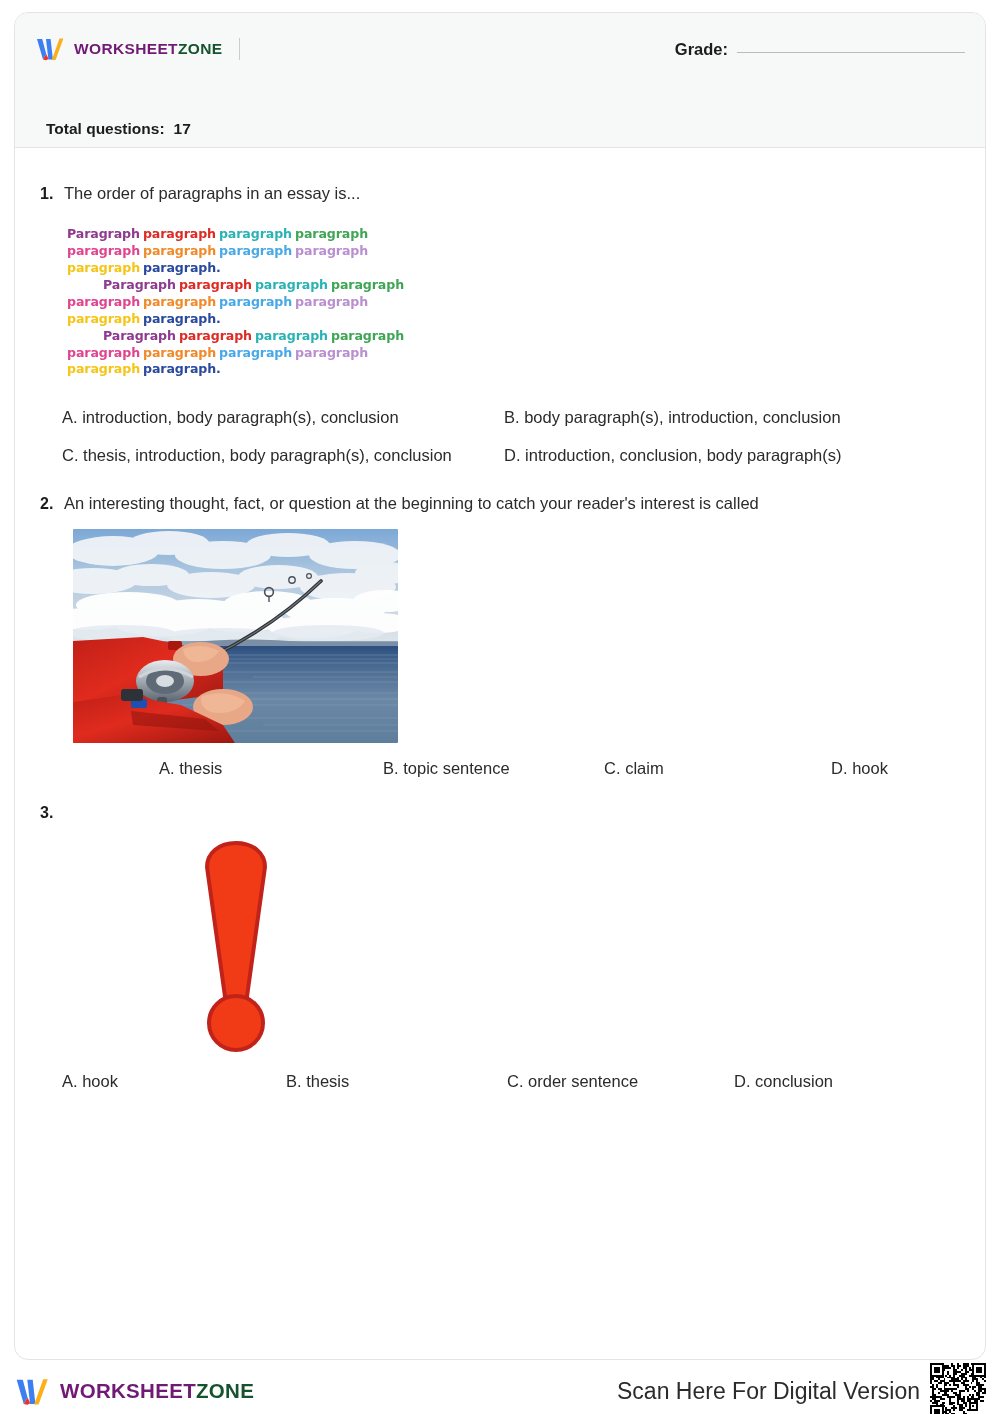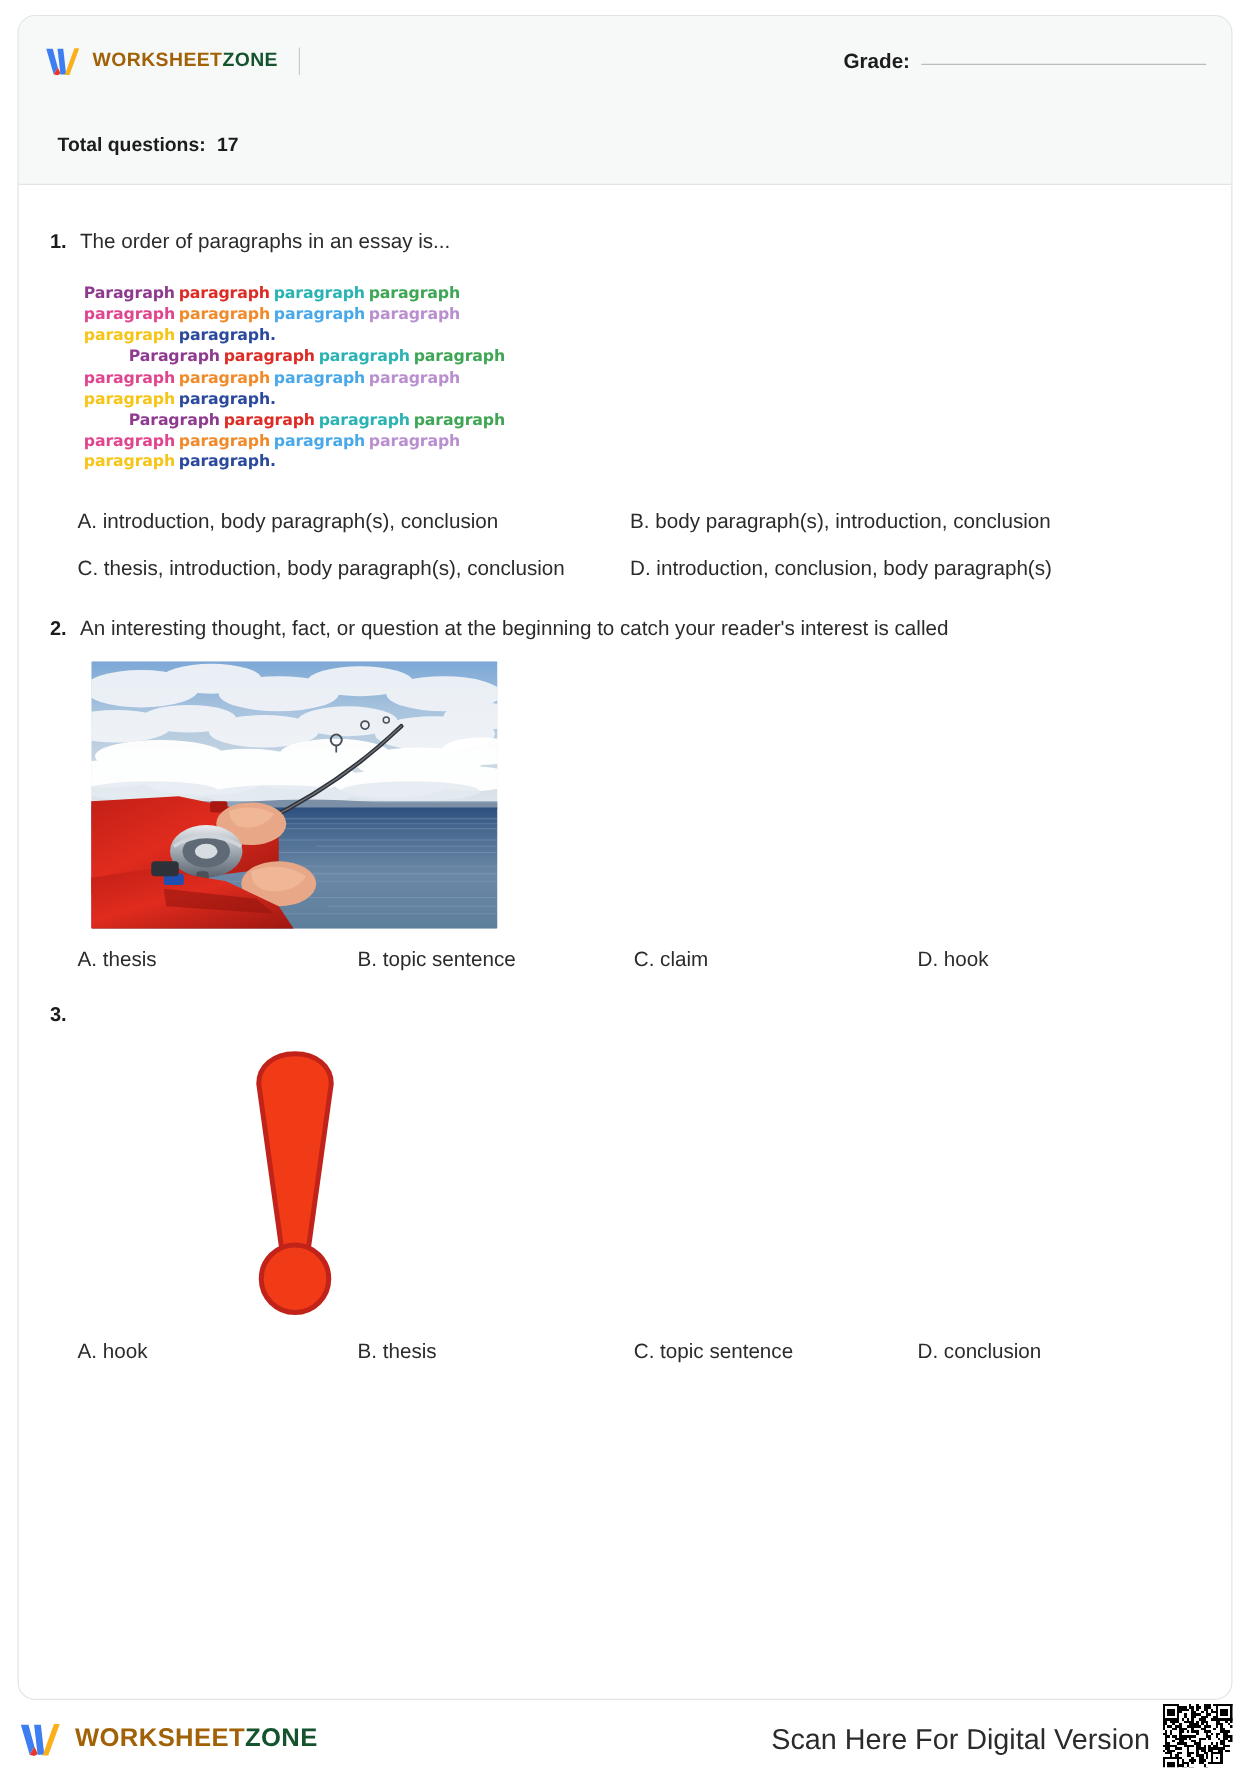--- a/index.html
+++ b/index.html
@@ -49,21 +49,21 @@
 
   
   .logo { display: flex; align-items: center; gap: 9px; }
   .logo-mark { width: 30px; height: 28px; flex: none; display:block; }
   .logo-text {
     font-size: 15.5px;
     font-weight: 700;
     letter-spacing: 0.35px;
     white-space: nowrap;
   }
-  .logo-text .w { color: #a16207; }
+  .logo-text .w { color: #701a75; }
   .logo-text .z { color: #14532d; }
 
   .divider-v {
     width: 1px;
     height: 22px;
     background: #c9ccd0;
     margin: 0 16px 0 17px;
   }
 
   .field { display: flex; align-items: baseline; }
@@ -80,21 +80,21 @@
     margin-left: 9px;
     position: relative;
     top: -2px;
   }
   .rule-name { width: 378px; }
   .rule-grade { width: 228px; }
   .spacer-flex { flex: 1; }
 
   .total-questions {
     position: absolute;
-    left: 31px; top: 95px;
+    left: 31px; top: 107px;
     font-size: 15.5px;
     font-weight: 700;
     color: #1c1c1c;
     white-space: nowrap;
   }
   .total-questions .count { margin-left: 9px; font-weight: 700; }
 
   
   .body { position: absolute; left: 0; top: 136px; width: 970px; }
 
@@ -148,21 +148,21 @@
   
   .photo-wrap { margin: 14px 0 0 58px; }
   .photo {
     width: 325px; height: 214px;
     border-radius: 1px;
     position: relative;
     overflow: hidden;
     display: block;
   }
 
-  .q2-opts { margin-top: 16px; }
+  .q2-opts { margin-top: 16px; justify-content: center; }
   .q2-opts .option:nth-child(1) { width: 224px; }
   .q2-opts .option:nth-child(2) { width: 221px; }
   .q2-opts .option:nth-child(3) { width: 227px; }
 
   
   .excl-wrap {
     margin: 14px 0 0 58px;
     width: 325px;
     height: 222px;
     display: flex;
@@ -399,21 +399,21 @@
         <div class="excl-wrap">
           <svg class="excl" width="82" height="215" viewBox="0 0 82 215">
             <path d="M41,4 C58,4 70,14 70,28 L50,172 C48,178 34,178 32,172 L12,28 C12,14 24,4 41,4 Z" fill="#f03b16" stroke="#c1231a" stroke-width="4" stroke-linejoin="round"></path>
             <circle cx="41" cy="184" r="27" fill="#f03b16" stroke="#c1231a" stroke-width="4"></circle>
           </svg>
         </div>
 
         <div class="options q3-opts">
           <span class="option">A. hook</span>
           <span class="option">B. thesis</span>
-          <span class="option">C. topic sentence</span>
+          <span class="option">C. order sentence</span>
           <span class="option">D. conclusion</span>
         </div>
       </div>
 
     </div>
   </div>
 
   <div class="footer">
     <div class="footer-logo">
       <svg class="logo-mark" viewBox="0 0 30 28">

